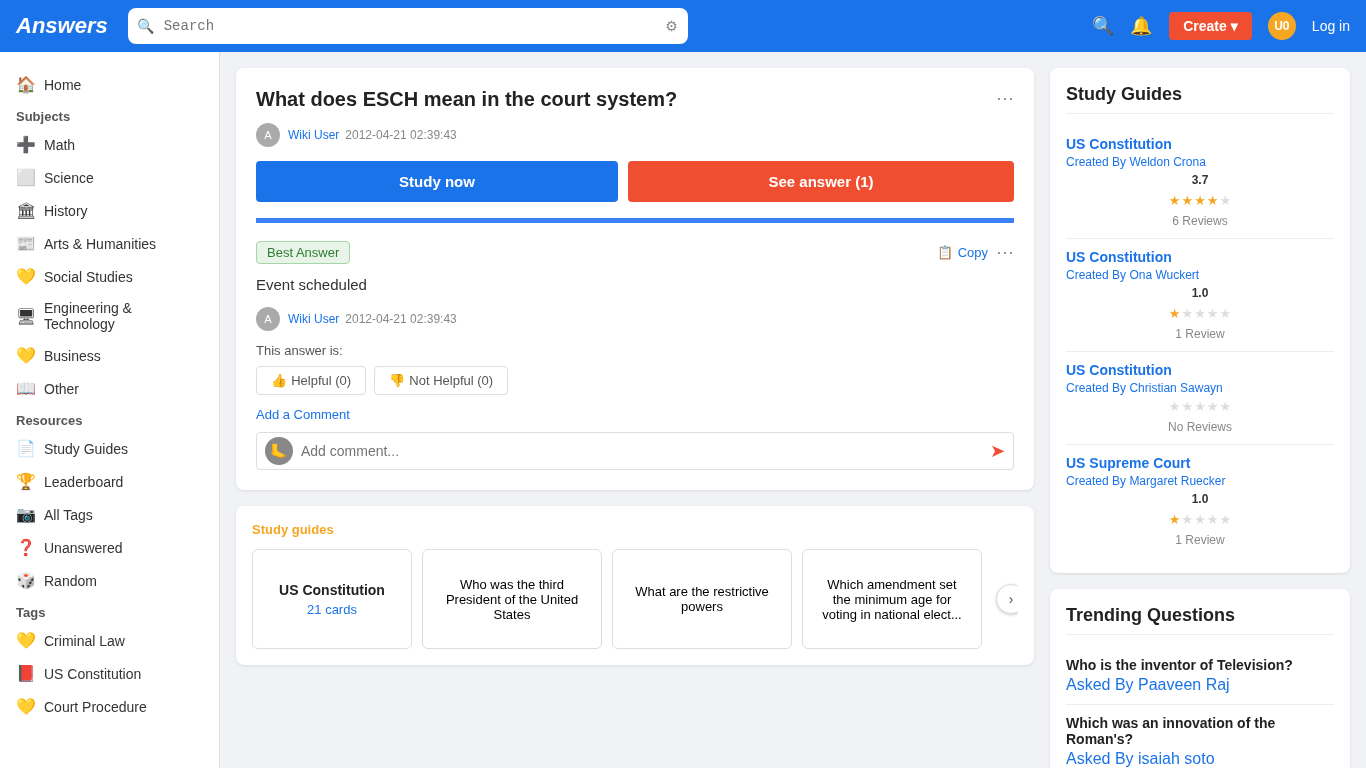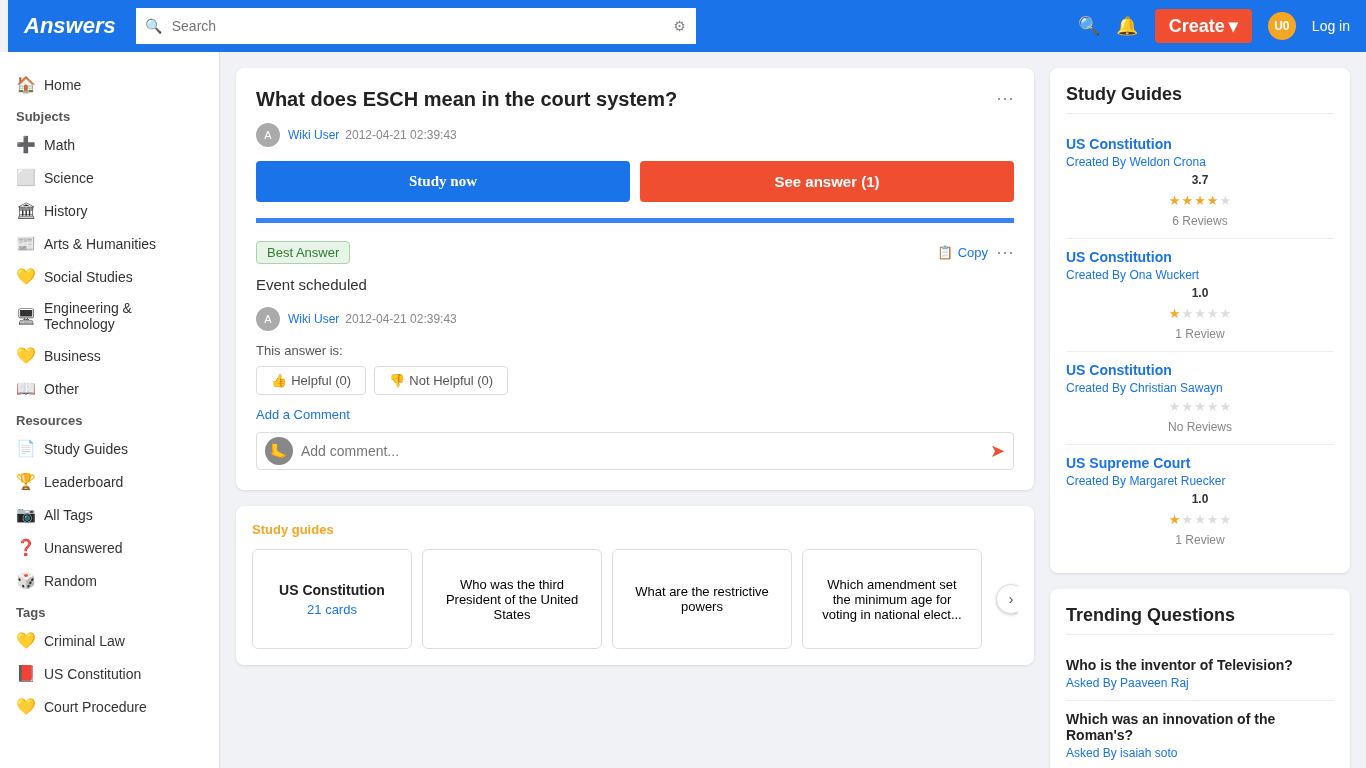--- a/index.html
+++ b/index.html
@@ -7,44 +7,45 @@
 
     
     .header {
       background: #1a73e8;
       height: 52px;
       display: flex;
       align-items: center;
       padding: 0 16px;
       gap: 12px;
       position: fixed;
-      top: 0; left: 8px; right: 0;
+      top: 0; left: 0; right: 0;
       z-index: 100;
     }
     .header-logo {
       color: white;
       font-size: 22px;
       font-weight: bold;
       font-style: italic;
       white-space: nowrap;
       margin-right: 8px;
     }
     .header-search {
       flex: 1;
       max-width: 560px;
       position: relative;
     }
     .header-search input {
       width: 100%;
       height: 36px;
-      border-radius: 0;
+      border-radius: 8px;
       border: none;
       padding: 0 40px 0 36px;
       font-size: 14px;
       outline: none;
+      font-family: Liberation Mono, monospace;
     }
     .search-icon-left {
       position: absolute;
       left: 10px; top: 50%;
       transform: translateY(-50%);
       color: #888;
       font-size: 14px;
     }
     .search-icon-right {
       position: absolute;
@@ -64,21 +65,21 @@
       color: white;
       font-size: 18px;
       cursor: pointer;
     }
     .create-btn {
       background: #f04e30;
       color: white;
       border: none;
       border-radius: 4px;
       padding: 6px 14px;
-      font-size: 18px;
+      font-size: 14px;
       cursor: pointer;
       display: flex;
       align-items: center;
       gap: 4px;
       font-weight: bold;
     }
     .user-badge {
       background: #f5a623;
       color: white;
       border-radius: 50%;
@@ -184,25 +185,23 @@
       display: flex;
       gap: 10px;
       margin-bottom: 16px;
     }
     .btn-study {
       flex: 1;
       background: #1a73e8;
       color: white;
       border: none;
       border-radius: 4px;
-      padding: 12px;
       font-size: 15px;
       font-weight: bold;
       cursor: pointer;
-      font-family: Liberation Serif, serif;
     }
     .btn-answer {
       flex: 1;
       background: #f04e30;
       color: white;
       border: none;
       border-radius: 4px;
       padding: 12px;
       font-size: 15px;
       font-weight: bold;
@@ -444,21 +443,21 @@
       border-bottom: 1px solid #eee;
     }
     .tq-item:last-child { border-bottom: none; }
     .tq-question {
       font-weight: bold;
       font-size: 14px;
       color: #222;
       margin-bottom: 3px;
     }
     .tq-askedby {
-      font-size: 12px;
+      font-size: 16px;
       color: #888;
     }
     .tq-askedby span {
       color: #1a73e8;
       cursor: pointer;
     }
 
     .more-icon {
       font-size: 18px;
       color: #888;

